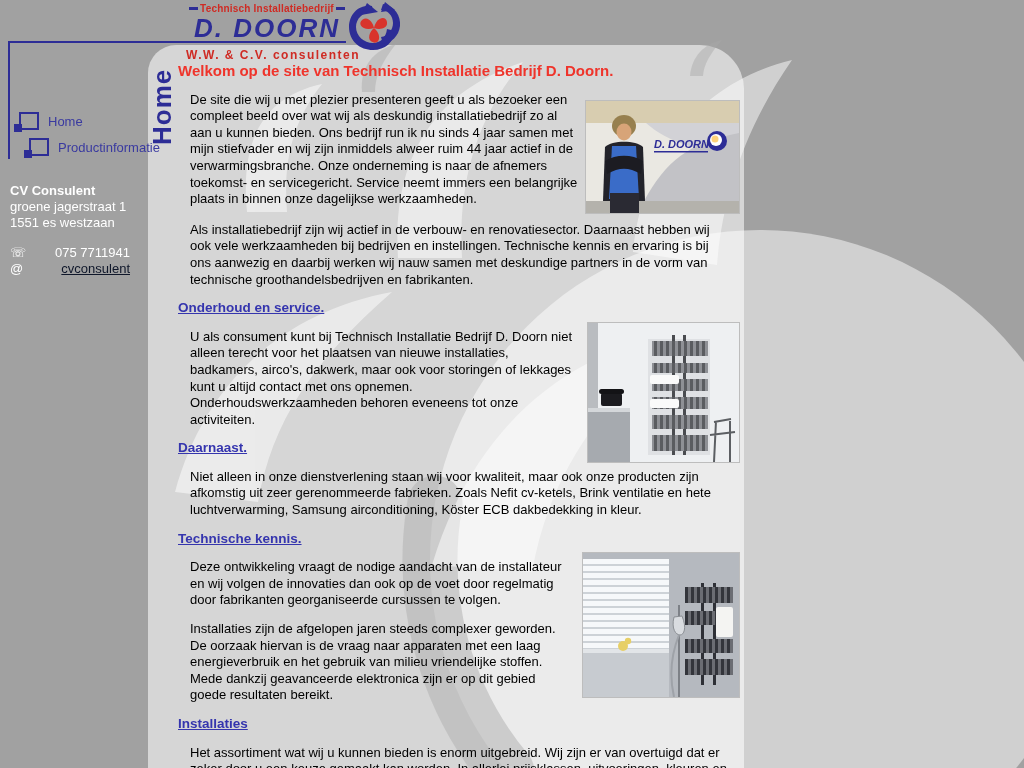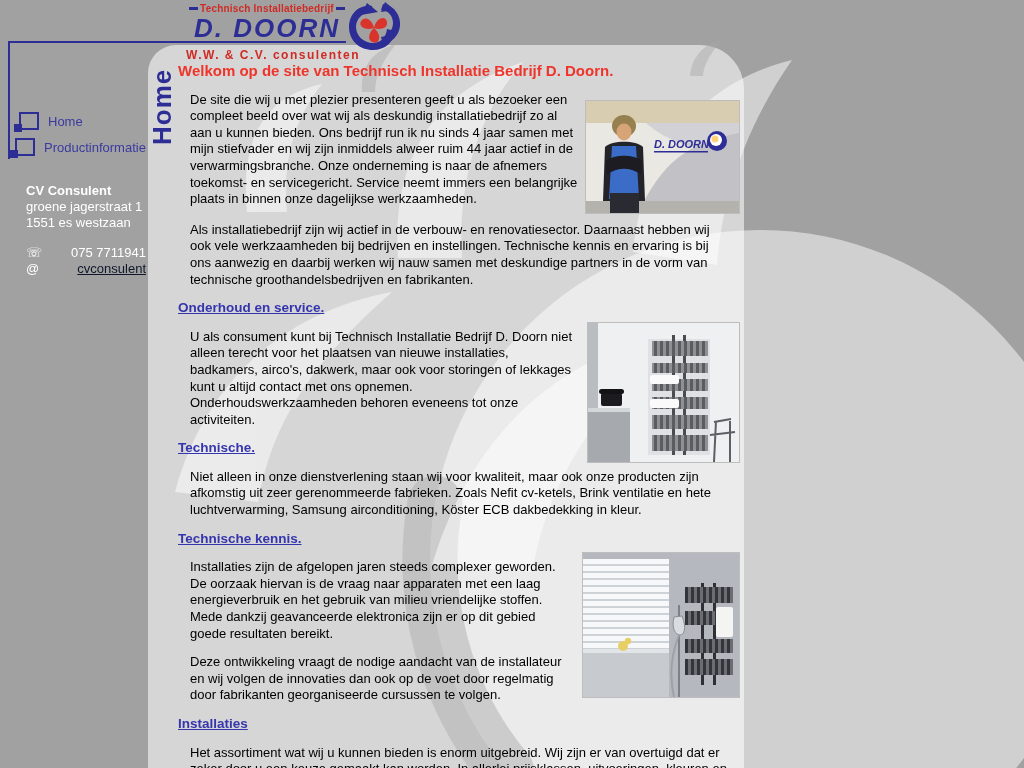--- a/index.html
+++ b/index.html
@@ -17,25 +17,25 @@
   .logo-block{position:absolute;left:186px;top:3px;width:162px;text-align:center;}
   .tagline{font-size:10px;font-weight:bold;color:#cf2b24;white-space:nowrap;letter-spacing:.2px;}
   .dash{display:inline-block;width:9px;height:3px;background:#2d2d96;vertical-align:2px;margin:0 2px;}
   .company{font-size:26px;font-weight:800;font-style:italic;color:#2d2d96;letter-spacing:2px;line-height:1.0;margin-top:1px;}
   .subtitle{font-size:12px;font-weight:bold;color:#cf2b24;letter-spacing:1.5px;margin-top:7px;white-space:nowrap;}
   .emblem{position:absolute;left:345px;top:2px;}
 
   
   .vline{position:absolute;left:8px;top:41px;width:2px;height:118px;background:#2d2d96;}
   .nav-item{position:absolute;left:0;top:0;width:148px;height:22px;cursor:pointer;}
-  .nav1{left:14px;top:112px;} .nav2{left:10px;top:138px;}
+  .nav1{left:14px;top:112px;} .nav2{left:24px;top:138px;}
   .sq{position:absolute;left:5px;top:0;width:16px;height:14px;border:2px solid #2d2d96;}
   .sqfill{position:absolute;left:0;top:12px;width:8px;height:8px;background:#2d2d96;}
   .nav-label{position:absolute;left:34px;top:2px;font-size:13px;color:#3a3aa0;white-space:nowrap;}
-  .contact{position:absolute;left:26px;top:183px;width:120px;color:#fff;font-size:13px;line-height:16px;}
+  .contact{position:absolute;left:10px;top:183px;width:120px;color:#fff;font-size:13px;line-height:16px;}
   .contact .name{font-weight:bold;}
   .crow{display:flex;align-items:baseline;}
   .crow .ic{width:26px;font-size:13px;}
   .crow .val{flex:1;text-align:right;}
   .crow.phone{margin-top:14px;}
   a.maillink{color:#0f172a;text-decoration:underline;cursor:pointer;}
 
   
   .vertical-home{position:absolute;left:147px;top:64px;height:86px;width:30px;
     writing-mode:vertical-rl;transform:rotate(180deg);
@@ -176,21 +176,21 @@
         <rect x="64" y="74" width="56" height="12" fill="url(#fins)"></rect>
         <rect x="64" y="92" width="56" height="14" fill="url(#fins)"></rect>
         <rect x="64" y="112" width="56" height="16" fill="url(#fins)"></rect>
         <rect x="62" y="52" width="29" height="9" rx="2" fill="#fafafa"></rect>
         <rect x="62" y="76" width="29" height="9" rx="2" fill="#fafafa"></rect>
         <path d="M128 98 L126 139 M142 98 L142 139 M126 99 L143 96 M122 112 L147 109" stroke="#5c5f63" stroke-width="2" fill="none"></path>
       </svg>
 
       <p>U als consument kunt bij Technisch Installatie Bedrijf D. Doorn niet alleen terecht voor het plaatsen van nieuwe installaties, badkamers, airco's, dakwerk, maar ook voor storingen of lekkages kunt u altijd contact met ons opnemen. Onderhoudswerkzaamheden behoren eveneens tot onze activiteiten.</p>
 
-      <h3>Technische.</h3>
+      <h3>Daarnaast.</h3>
       <p>Niet alleen in onze dienstverlening staan wij voor kwaliteit, maar ook onze producten zijn afkomstig uit zeer gerenommeerde fabrieken. Zoals Nefit cv-ketels, Brink ventilatie en hete luchtverwarming, Samsung airconditioning, Köster ECB dakbedekking in kleur.</p>
 
       <h3>Technische kennis.</h3>
 
       <svg class="ph ph3" width="156" height="144" viewBox="0 0 156 144">
         <defs>
           <pattern id="blind" width="8" height="7" patternUnits="userSpaceOnUse">
             <rect width="8" height="7" fill="#f6f8fa"></rect>
               <rect y="4" width="8" height="2" fill="#cdd2d7"></rect>
           </pattern>
@@ -210,22 +210,22 @@
         <rect x="102" y="34" width="48" height="16" fill="url(#darkfins)"></rect>
         <rect x="102" y="58" width="48" height="14" fill="url(#darkfins)"></rect>
         <rect x="102" y="86" width="48" height="14" fill="url(#darkfins)"></rect>
         <rect x="102" y="106" width="48" height="16" fill="url(#darkfins)"></rect>
         <rect x="133" y="54" width="17" height="30" rx="2" fill="#f4f4f2"></rect>
         <rect x="95" y="52" width="2" height="92" fill="#7d8187"></rect>
         <path d="M91 64 C88 76 93 82 97 82 C101 82 104 75 99 63 Z" fill="#d9dce0" stroke="#8b8f94" stroke-width="1"></path>
         <path d="M96 82 C88 102 86 122 91 144" stroke="#9ea2a8" stroke-width="2" fill="none"></path>
       </svg>
 
+      <p>Deze ontwikkeling vraagt de nodige aandacht van de installateur en wij volgen de innovaties dan ook op de voet door regelmatig door fabrikanten georganiseerde cursussen te volgen.</p>
       <p>Installaties zijn de afgelopen jaren steeds complexer geworden. De oorzaak hiervan is de vraag naar apparaten met een laag energieverbruik en het gebruik van milieu vriendelijke stoffen. Mede dankzij geavanceerde elektronica zijn er op dit gebied goede resultaten bereikt.</p>
-      <p>Deze ontwikkeling vraagt de nodige aandacht van de installateur en wij volgen de innovaties dan ook op de voet door regelmatig door fabrikanten georganiseerde cursussen te volgen.</p>
 
       <h3>Installaties</h3>
       <p class="gap">Het assortiment wat wij u kunnen bieden is enorm uitgebreid. Wij zijn er van overtuigd dat er zeker door u een keuze gemaakt kan worden. In allerlei prijsklassen, uitvoeringen, kleuren en merken presenteren wij aan u kwalitatief hoogstaande producten met goede garantievoorzieningen.</p>
 
       <p>Wij zijn een technisch installatie bedrijf met hoofdactiviteiten en specialisme in:</p>
     </div>
 
   </div>
 </div>
 

